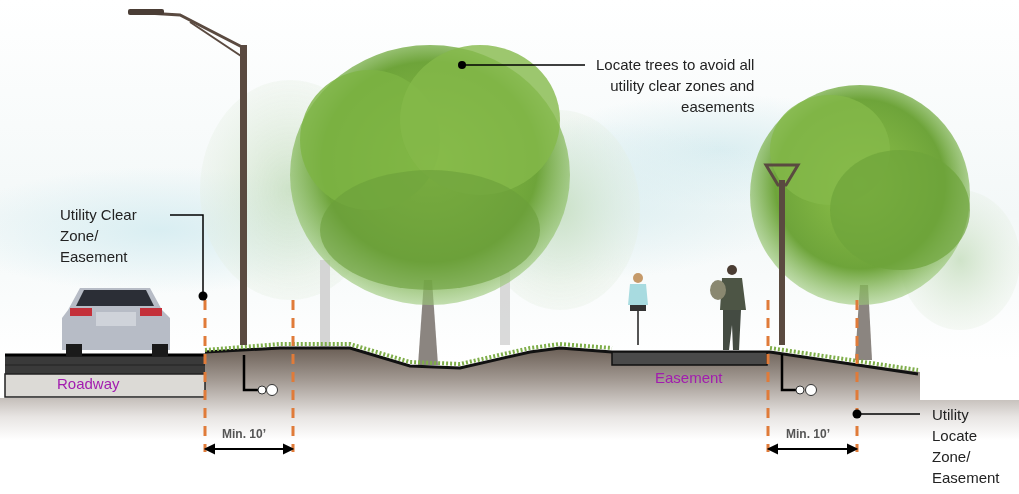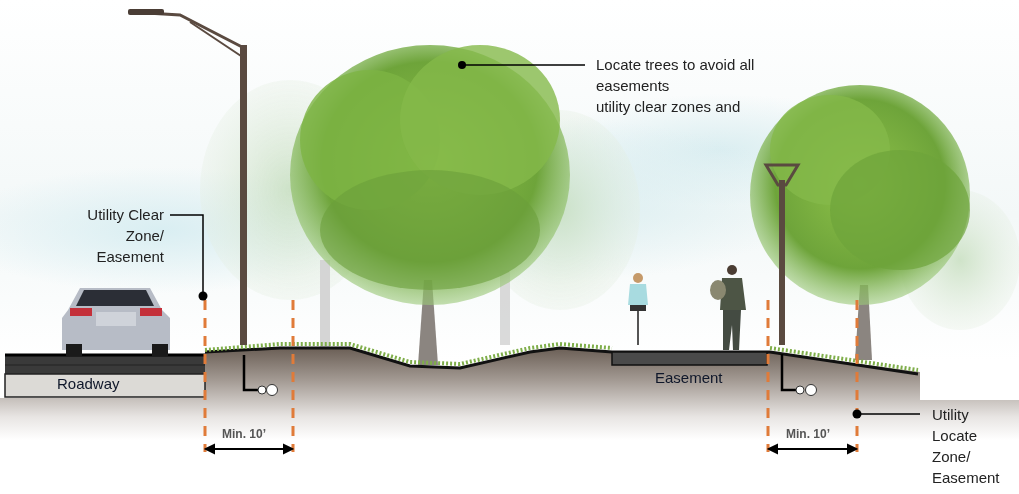--- a/index.html
+++ b/index.html
@@ -5,23 +5,23 @@
   html,body{margin:0;padding:0;}
   body{width:1019px;height:494px;overflow:hidden;background:#ffffff;font-family:"Liberation Sans",sans-serif;}
   .stage{position:relative;width:1019px;height:494px;overflow:hidden;background:#fff;}
   .sky{position:absolute;left:0;top:0;width:1019px;height:360px;
     background:radial-gradient(ellipse 420px 120px at 520px 200px,#d6ecef 0%,rgba(214,236,239,0) 70%),
                radial-gradient(ellipse 300px 90px at 160px 230px,#d9eef2 0%,rgba(217,238,242,0) 70%),
                radial-gradient(ellipse 260px 80px at 720px 150px,#dbeef1 0%,rgba(219,238,241,0) 70%),
                linear-gradient(#ffffff,#f3f8f8 60%,#ffffff);}
   .diagram{position:absolute;left:0;top:0;}
   .label{position:absolute;font-size:15px;line-height:21px;color:#222;}
-  .label-right{text-align:right;}
+  .label-right{}
   .dim{position:absolute;font-size:12px;font-weight:bold;color:#555;text-align:center;}
-  .ground-label{position:absolute;font-size:15px;color:#0f172a;}
+  .ground-label{position:absolute;font-size:15px;color:#a21caf;}
 </style>
 </head>
 <body>
 
 <div class="stage">
   <div class="sky"></div>
 
   <svg class="diagram" width="1019" height="494" viewBox="0 0 1019 494">
     <defs>
       <linearGradient id="soil" x1="0" y1="0" x2="0" y2="1">
@@ -152,24 +152,24 @@
     <g>
       <path d="M170 215 L203 215 L203 296" fill="none" stroke="#000" stroke-width="1.5"></path>
       <circle cx="203" cy="296" r="4.5" fill="#000"></circle>
     </g>
     <g>
       <line x1="857" y1="414" x2="920" y2="414" stroke="#000" stroke-width="1.5"></line>
       <circle cx="857" cy="414" r="4.5" fill="#000"></circle>
     </g>
   </svg>
 
-  <div class="label" style="left:596px;top:54px;">
+  <div class="label" style="left:596px;top:54px;text-align:right;">
     <div>Locate trees to avoid all</div>
+    <div>utility clear zones and</div>
     <div>easements</div>
-    <div>utility clear zones and</div>
   </div>
 
   <div class="label label-right" style="left:60px;top:204px;width:104px;">
     <div>Utility Clear</div>
     <div>Zone/</div>
     <div>Easement</div>
   </div>
 
   <div class="label" style="left:932px;top:404px;">
     <div>Utility</div>

